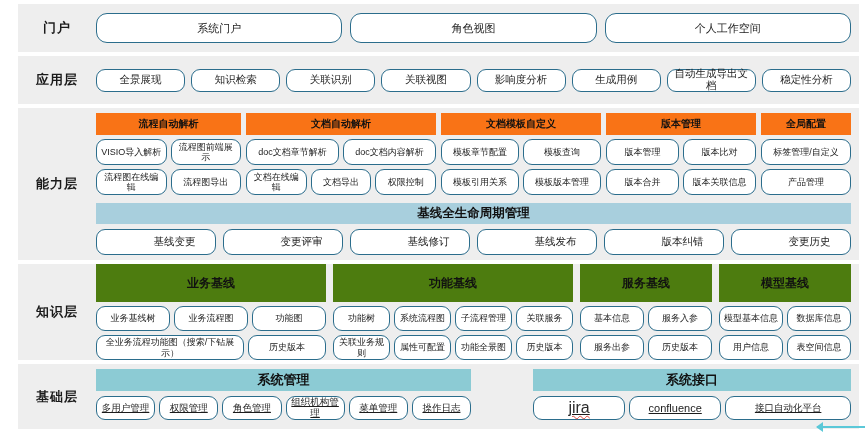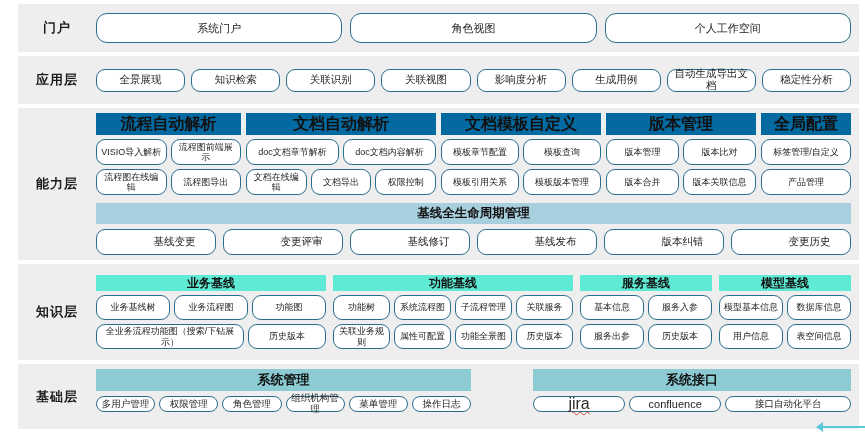--- a/index.html
+++ b/index.html
@@ -60,22 +60,22 @@
   .pill.sm{font-size:9px;}
 
   
   .grp-head{
     display:flex;align-items:center;justify-content:center;
     font-weight:bold;
     color:#111;
     box-sizing:border-box;
     text-align:center;
   }
-  .grp-head.cap{background:#0369a1;font-size:16px;height:22px;}
-  .grp-head.know{background:#5eead4;font-size:12px;height:16px;}
+  .grp-head.cap{background:#f97316;font-size:10px;height:22px;}
+  .grp-head.know{background:#4d7c0f;font-size:12px;height:38px;}
   .grp-head.base{background:#8ccbd4;font-size:13px;height:22px;}
   .grp-head.life{background:#a8cfdd;font-size:12.5px;height:21px;}
 
   
   #portal{top:4px;height:48px;}
   #portal .pills{display:flex;gap:8px;width:100%;}
   #portal .pill{flex:1 1 0;height:30px;font-size:11px;border-radius:11px;}
 
   
   #app{top:56px;height:48px;}
@@ -104,21 +104,21 @@
   #know .grp-row{display:flex;gap:4px;}
   #know .grp-row .pill{height:25px;flex:1 1 0;}
 
   
   #base{top:364px;height:65px;align-items:stretch;}
   #base .layer-label{display:flex;align-items:center;justify-content:center;}
   #base .layer-body{padding-top:5px;padding-bottom:20px;}
   #base .groups{display:flex;gap:0px;align-items:flex-start;height:100%;}
   #base .grp{display:flex;flex-direction:column;gap:5px;}
   #base .grp-row{display:flex;gap:4px;}
-  #base .grp-row .pill{height:16px;flex:1 1 0;font-size:9.5px;}
+  #base .grp-row .pill{height:24px;flex:1 1 0;font-size:9.5px;text-decoration:underline;}
 
   .spacer{flex:0 0 auto;}
 
   
   .jira{
     color:#2b2b2b;
     text-decoration:underline;
     text-decoration-color:#d8463c;
     text-decoration-style:wavy;
     text-decoration-thickness:1px;

